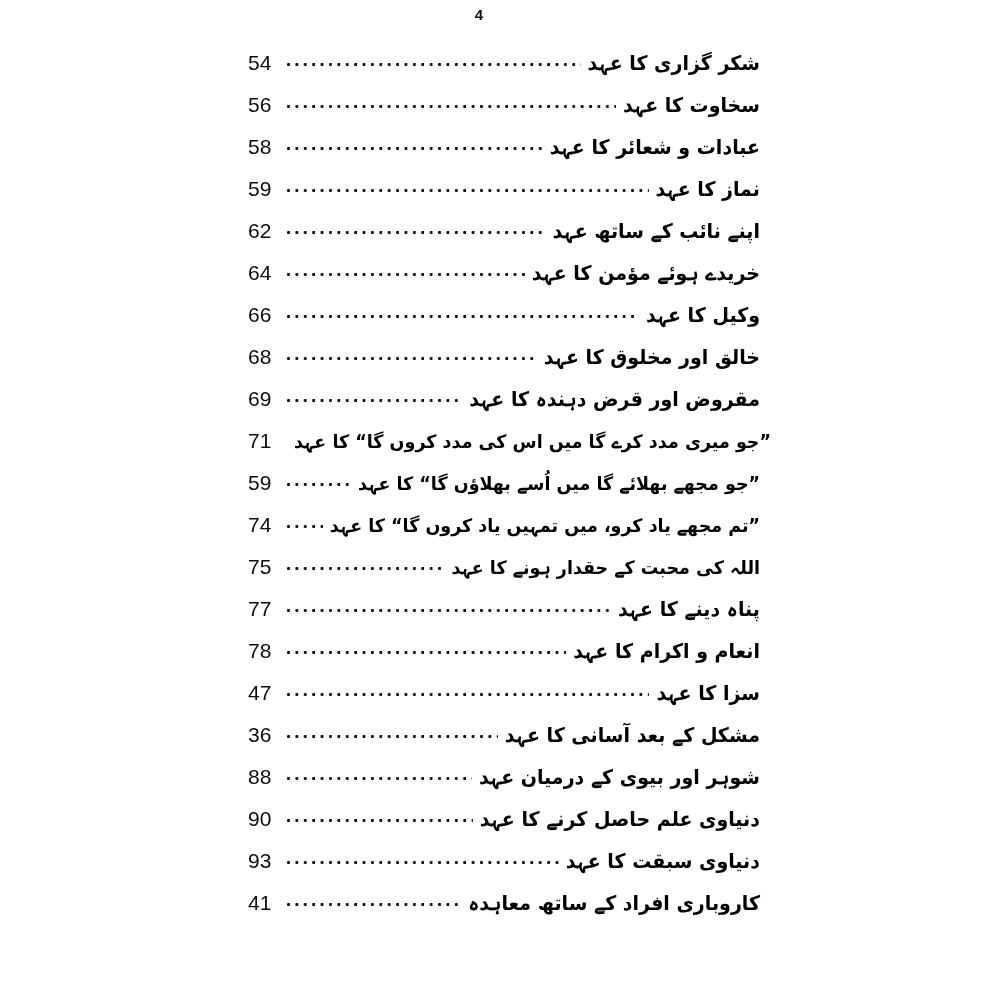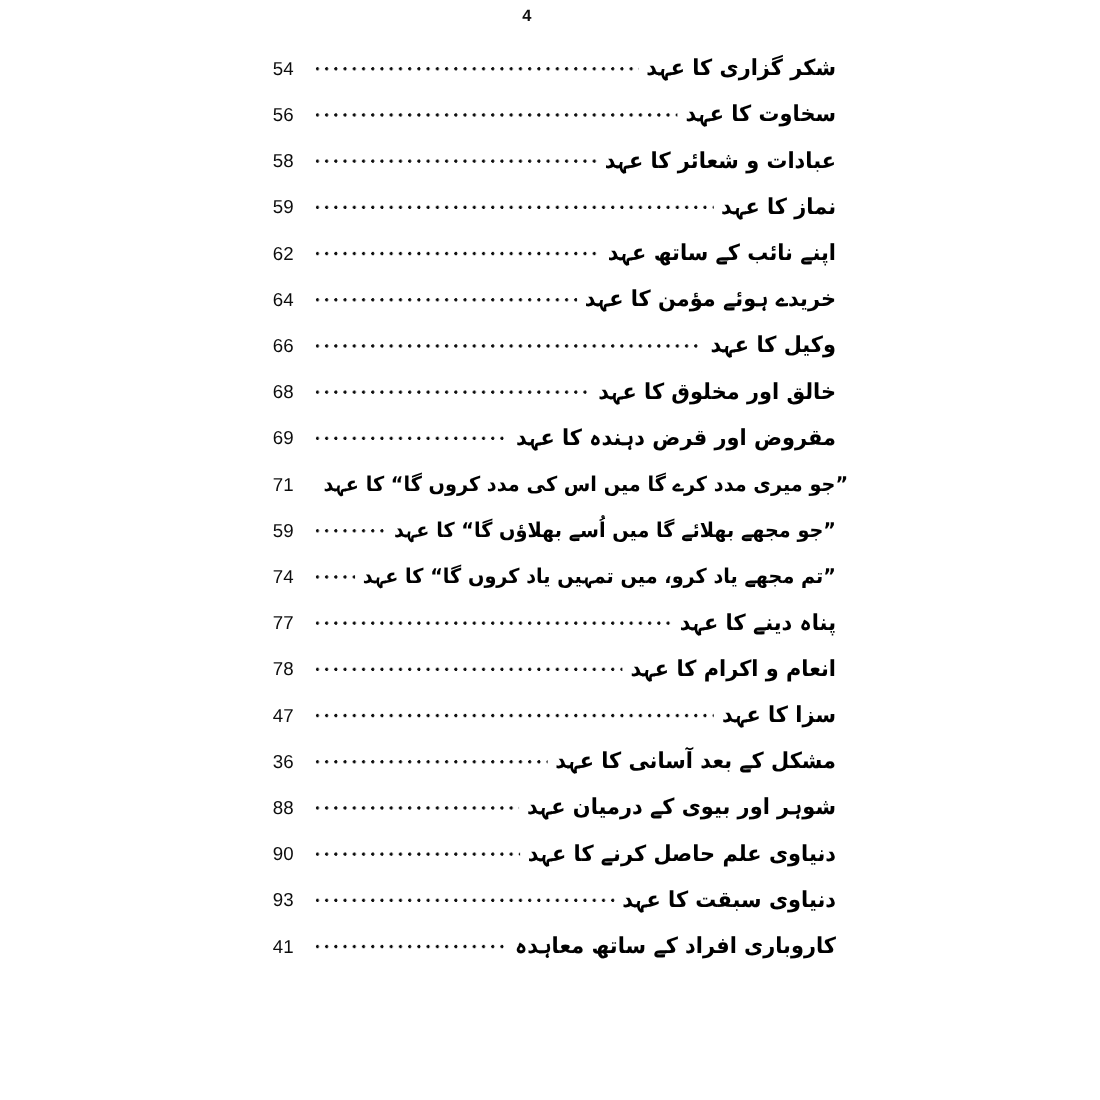--- a/index.html
+++ b/index.html
@@ -52,21 +52,21 @@
     align-items: baseline;
     height: 42px;
     width: 100%;
     direction: ltr;
   }
 
   .toc-page {
     flex: 0 0 auto;
     min-width: 30px;
     font-family: "Liberation Sans", "DejaVu Sans", sans-serif;
-    font-size: 17px;
+    font-size: 21px;
     font-weight: 400;
     color: #0d0d0d;
     text-align: left;
     line-height: 1;
     white-space: nowrap;
   }
 
   .toc-leader {
     flex: 1 1 auto;
     position: relative;
@@ -169,20 +169,25 @@
         <span class="toc-page">59</span>
         <span class="toc-leader"></span>
         <span class="toc-title long">”جو مجھے بھلائے گا میں اُسے بھلاؤں گا“ کا عہد</span>
       </div>
       <div class="toc-row">
         <span class="toc-page">74</span>
         <span class="toc-leader"></span>
         <span class="toc-title long">”تم مجھے یاد کرو، میں تمہیں یاد کروں گا“ کا عہد</span>
       </div>
       <div class="toc-row">
+        <span class="toc-page">75</span>
+        <span class="toc-leader"></span>
+        <span class="toc-title long">اللہ کی محبت کے حقدار ہونے کا عہد</span>
+      </div>
+      <div class="toc-row">
         <span class="toc-page">77</span>
         <span class="toc-leader"></span>
         <span class="toc-title">پناہ دینے کا عہد</span>
       </div>
       <div class="toc-row">
         <span class="toc-page">78</span>
         <span class="toc-leader"></span>
         <span class="toc-title">انعام و اکرام کا عہد</span>
       </div>
       <div class="toc-row">

